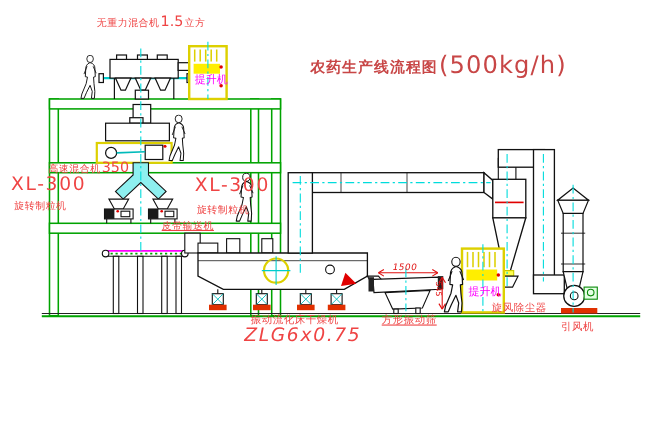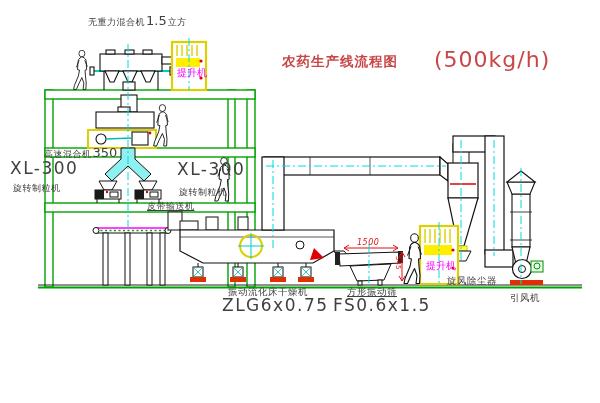--- a/index.html
+++ b/index.html
@@ -1,29 +1,29 @@
 <!DOCTYPE html>
 <html><head>
 <meta charset="utf-8">
 <style>
   html,body{margin:0;padding:0;background:#fff;}
   #canvas{position:relative;width:600px;height:403px;background:#ffffff;overflow:hidden;
           font-family:"DejaVu Sans",sans-serif;}
   #art{position:absolute;left:0;top:0;}
-  .lbl{position:absolute;color:#404040;white-space:nowrap;line-height:1;}
+  .lbl{position:absolute;color:#ef4444;white-space:nowrap;line-height:1;}
   .sm{font-size:9px;letter-spacing:0.5px;}
   .sm2{font-size:9.5px;letter-spacing:0.5px;}
   .lg{font-size:17px;letter-spacing:1.5px;}
   .num{font-size:13px;}
   .dim{font-size:8px;color:#e01010;letter-spacing:0.5px;font-style:italic;}
   .dimv{font-size:7px;color:#e01010;writing-mode:vertical-rl;}
   .hoist{font-size:10px;color:#ff00ff;font-family:Liberation Mono, monospace;}
-  .title{position:absolute;left:282px;top:49px;color:#c84646;display:flex;align-items:flex-end;gap:16px;}
+  .title{position:absolute;left:282px;top:49px;color:#c84646;display:flex;align-items:flex-end;}
   .title-zh{font-size:13.5px;font-weight:bold;letter-spacing:1px;line-height:1.4;}
-  .title-cap{font-size:22px;font-weight:normal;letter-spacing:1px;margin-left:20px;line-height:1;}
+  .title-cap{font-size:22px;font-weight:normal;letter-spacing:1px;margin-left:1px;line-height:1;}
   .mixlbl{display:flex;align-items:flex-end;gap:1px;}
 </style>
 </head>
 <body>
 
 <div id="canvas">
 
 <svg id="art" width="600" height="403" viewBox="0 0 600 403">
   <defs>
     <symbol id="person" viewBox="0 0 24 52">
@@ -275,24 +275,23 @@
 
 <div class="lbl lg" style="left:10px;top:160px;">XL-300</div>
 <div class="lbl sm" style="left:13px;top:184px;">旋转制粒机</div>
 
 <div class="lbl lg" style="left:177px;top:161px;">XL-300</div>
 <div class="lbl sm" style="left:179px;top:188px;">旋转制粒机</div>
 
 <div class="lbl sm" style="left:147px;top:202px;text-decoration:underline;">皮带输送机</div>
 
 <div class="lbl sm2" style="left:228px;top:287px;">振动流化床干燥机</div>
-<div class="lbl lg" style="left:222px;top:297px;">ZLG6x0.75</div>
+<div class="lbl lg" style="left:222px;top:297px;font-style:italic;">ZLG6x0.75</div>
 
 <div class="lbl sm2" style="left:347px;top:287px;text-decoration:underline;">方形振动筛</div>
-<div class="lbl lg" style="left:333px;top:297px;">FS0.6x1.5</div>
 
 <div class="lbl sm2" style="left:447px;top:276px;">旋风除尘器</div>
 <div class="lbl sm2" style="left:510px;top:293px;">引风机</div>
 
 <div class="lbl hoist" style="left:177px;top:69px;">提升机</div>
 <div class="lbl hoist" style="left:426px;top:262px;">提升机</div>
 
 <div class="lbl dim" style="left:357px;top:239px;">1500</div>
 <div class="lbl dimv" style="left:394px;top:256px;">545</div>
 

